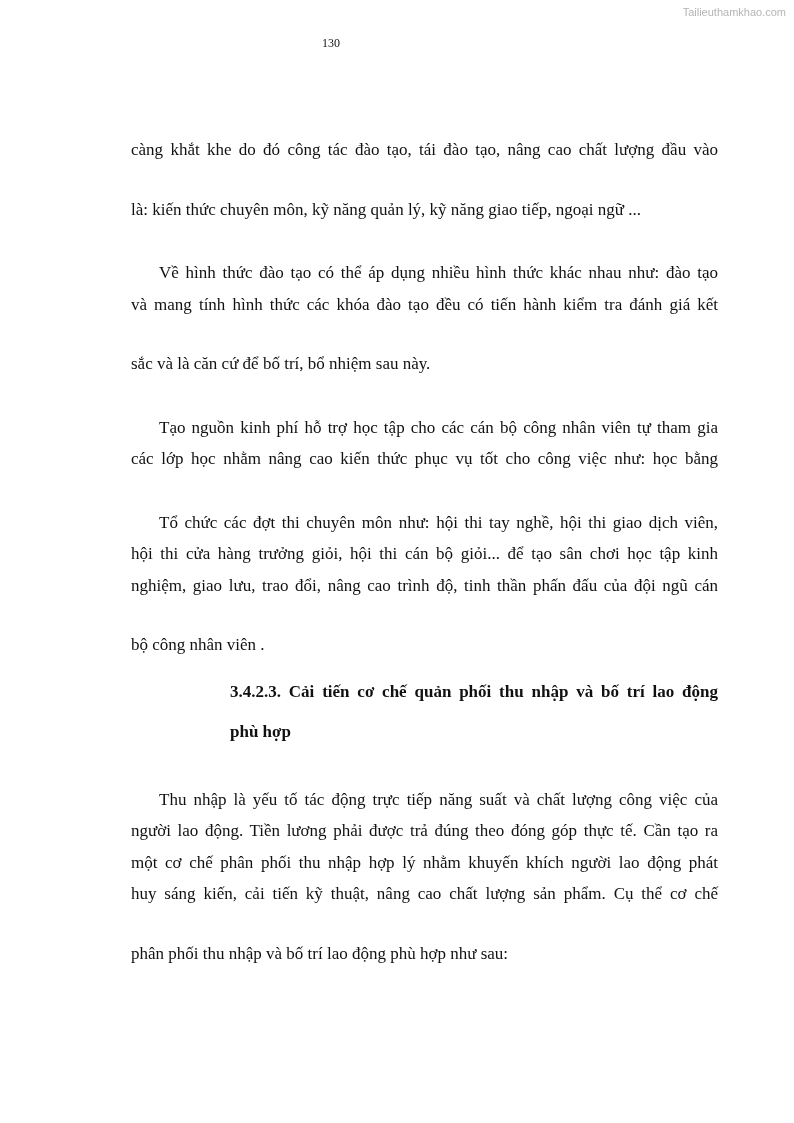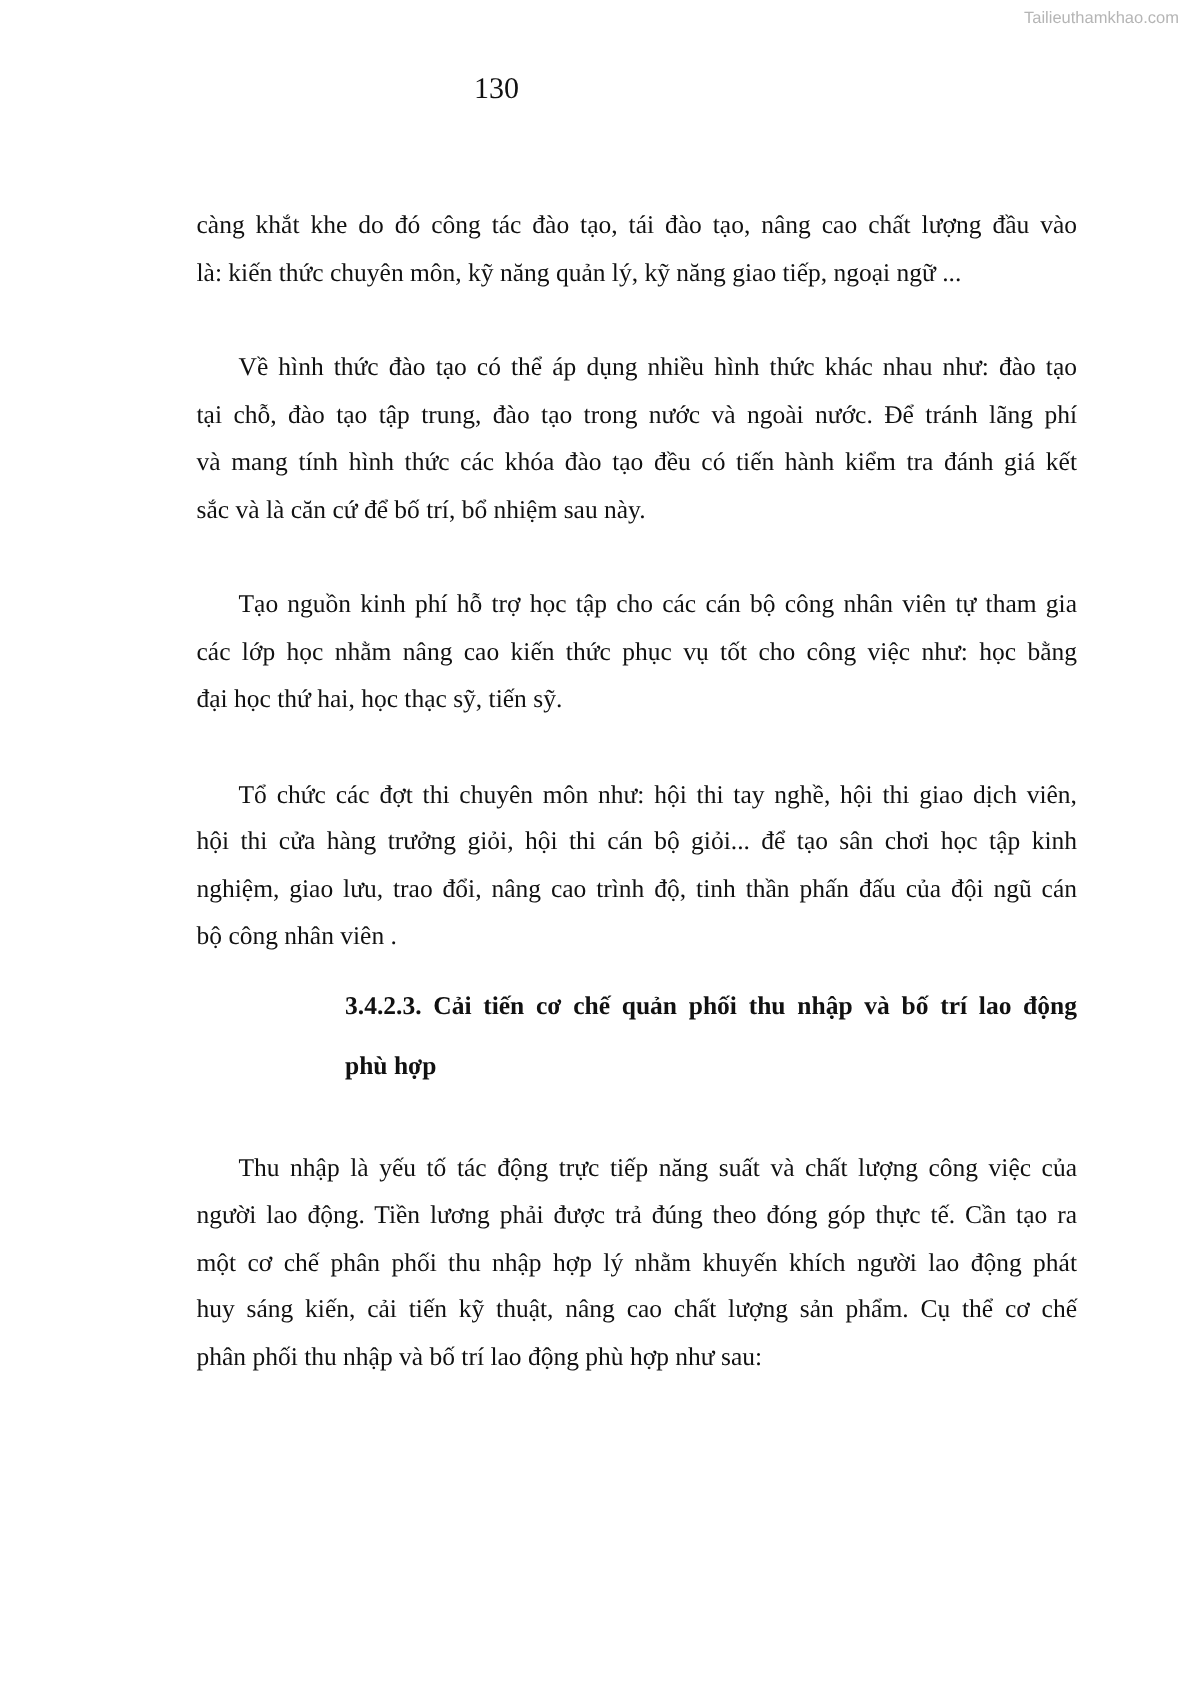--- a/index.html
+++ b/index.html
@@ -1,50 +1,48 @@
 <!DOCTYPE html>
 <html><head>
   <meta charset="utf-8">
   <style>
     html, body { margin: 0; padding: 0; background: #ffffff; }
     body { width: 794px; height: 1123px; position: relative; overflow: hidden;
            font-family: "Liberation Serif", "DejaVu Serif", serif; color: #111; }
     .watermark { position: absolute; top: 6px; right: 8px; font-family: "Liberation Sans", sans-serif;
                  font-size: 11px; color: #b5b5b5; letter-spacing: 0px; }
-    .page-number { position: absolute; top: 48px; left: 0; width: 662px; text-align: center; font-size: 20px; }
+    .page-number { position: absolute; top: 36px; left: 0; width: 662px; text-align: center; font-size: 12px; }
     .content { position: absolute; top: 134px; left: 131px; width: 587px; font-size: 17px; line-height: 31.5px; }
     .para { margin: 0 0 11px 0; text-align: justify; text-align-last: left; }
     .para .line { display: block; text-align: justify; text-align-last: justify; white-space: nowrap; }
-    .para .line.last { text-align-last: left; }
+    .para .line.last { text-align-last: left; margin-top: 28px; }
     .indent { padding-left: 28px; margin-top: 32px; }
     .heading { margin: 0 0 9px 99px; font-weight: bold; font-size: 17px; line-height: 40px; }
     .heading .line { display: block; text-align-last: justify; }
     .heading .line.last { text-align-last: left; text-align: center; }
   </style>
 </head>
 <body>
 
 <div class="watermark">Tailieuthamkhao.com</div>
 <div class="page-number">130</div>
 
 <div class="content">
   <p class="para">
     <span class="line">càng khắt khe do đó công tác đào tạo, tái đào tạo, nâng cao chất lượng đầu vào</span>
     <span class="line last">là: kiến thức chuyên môn, kỹ năng quản lý, kỹ năng giao tiếp, ngoại ngữ ...</span>
   </p>
   <p class="para">
     <span class="line indent">Về hình thức đào tạo có thể áp dụng nhiều hình thức khác nhau như: đào tạo</span>
-    <span class="line">tại chỗ, đào tạo tập trung, đào tạo trong nước và ngoài nước. Để tránh lãng phí</span>
     <span class="line">và mang tính hình thức các khóa đào tạo đều có tiến hành kiểm tra đánh giá kết</span>
     <span class="line last">sắc và là căn cứ để bố trí, bổ nhiệm sau này.</span>
   </p>
   <p class="para">
     <span class="line indent">Tạo nguồn kinh phí hỗ trợ học tập cho các cán bộ công nhân viên tự tham gia</span>
     <span class="line">các lớp học nhằm nâng cao kiến thức phục vụ tốt cho công việc như: học bằng</span>
-    <span class="line last">đại học thứ hai, học thạc sỹ, tiến sỹ.</span>
   </p>
   <p class="para">
     <span class="line indent">Tổ chức các đợt thi chuyên môn như: hội thi tay nghề, hội thi giao dịch viên,</span>
     <span class="line">hội thi cửa hàng trưởng giỏi, hội thi cán bộ giỏi... để tạo sân chơi học tập kinh</span>
     <span class="line">nghiệm, giao lưu, trao đổi, nâng cao trình độ, tinh thần phấn đấu của đội ngũ cán</span>
     <span class="line last">bộ công nhân viên .</span>
   </p>
 
   <h3 class="heading">
     <span class="line">3.4.2.3. Cải tiến cơ chế quản phối thu nhập và bố trí lao động</span>

